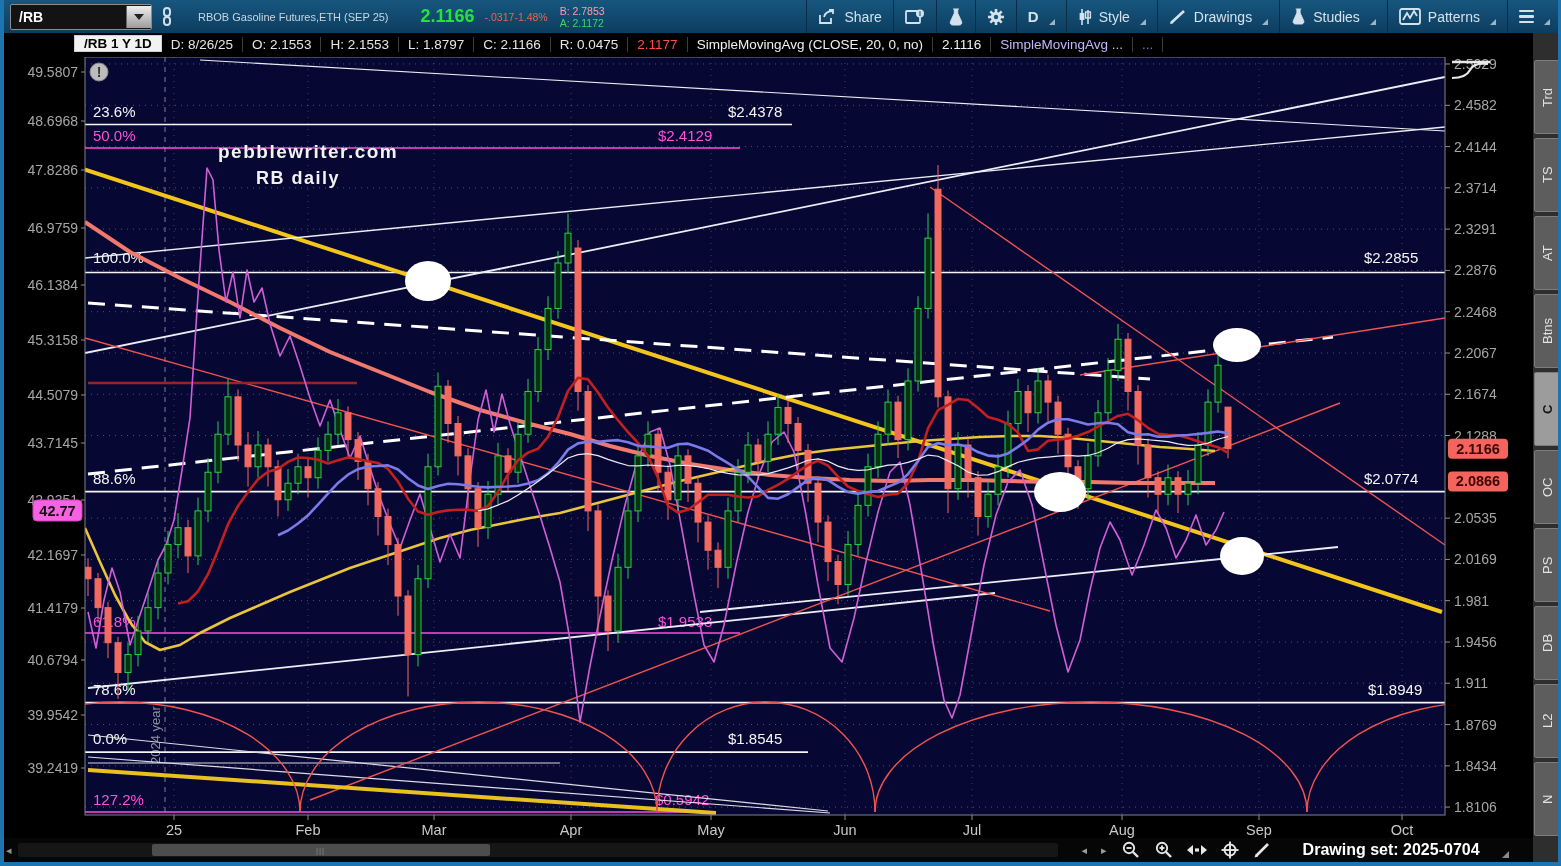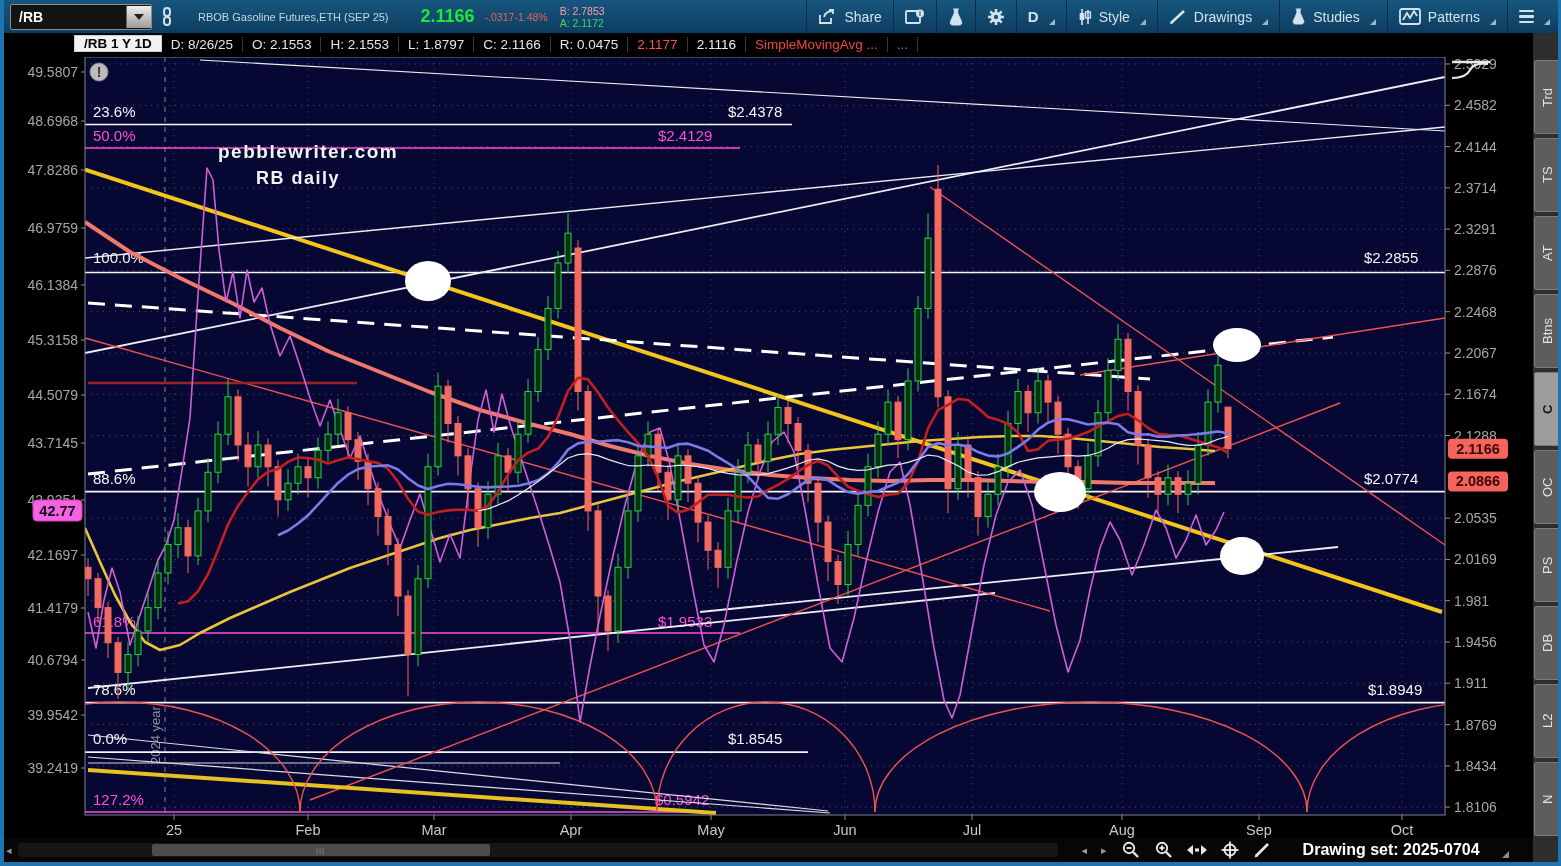--- a/index.html
+++ b/index.html
@@ -183,22 +183,23 @@
 
   <div id="hdr">
     <div class="chip first">/RB 1 Y 1D</div>
   <div class="chip" style="color: rgb(230, 230, 230);">D: 8/26/25</div>
       <div class="chip" style="color: rgb(230, 230, 230);">O: 2.1553</div>
       <div class="chip" style="color: rgb(230, 230, 230);">H: 2.1553</div>
       <div class="chip" style="color: rgb(230, 230, 230);">L: 1.8797</div>
       <div class="chip" style="color: rgb(230, 230, 230);">C: 2.1166</div>
       <div class="chip" style="color: rgb(230, 230, 230);">R: 0.0475</div>
       <div class="chip" style="color: rgb(255, 77, 77);">2.1177</div>
+      <div class="chip" style="color: rgb(240, 240, 240);">SimpleMovingAvg (CLOSE, 20, 0, no)</div>
       <div class="chip" style="color: rgb(240, 240, 240);">2.1116</div>
-      <div class="chip" style="color: #ef4444;">SimpleMovingAvg ...</div>
+      <div class="chip" style="color: #c4b5fd;">SimpleMovingAvg ...</div>
       <div class="chip" style="color: rgb(95, 127, 216);">...</div>
     </div>
 
   <div id="sidebar">
       <div class="side-tab">Trd</div>
       <div class="side-tab">TS</div>
       <div class="side-tab">AT</div>
       <div class="side-tab">Btns</div>
       <div class="side-tab active">C</div>
       <div class="side-tab">OC</div>

